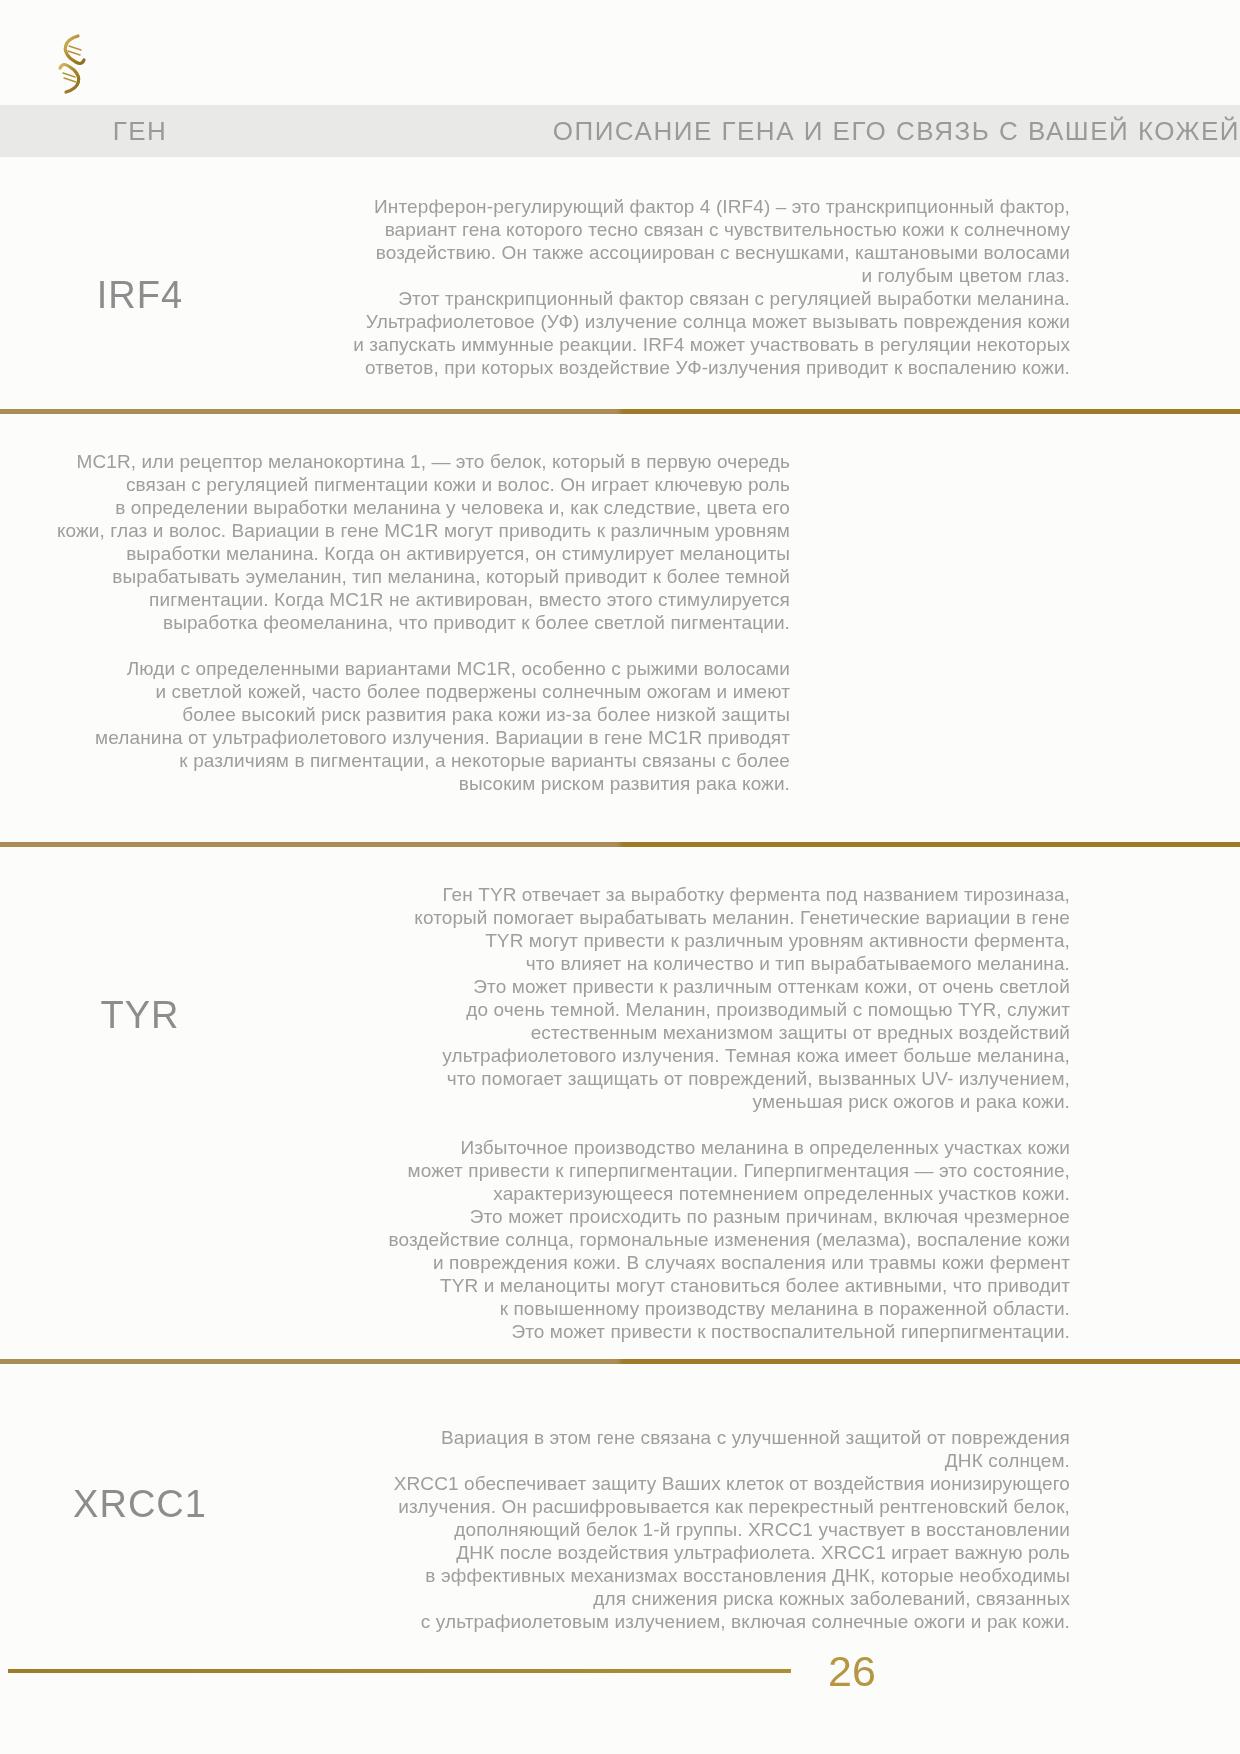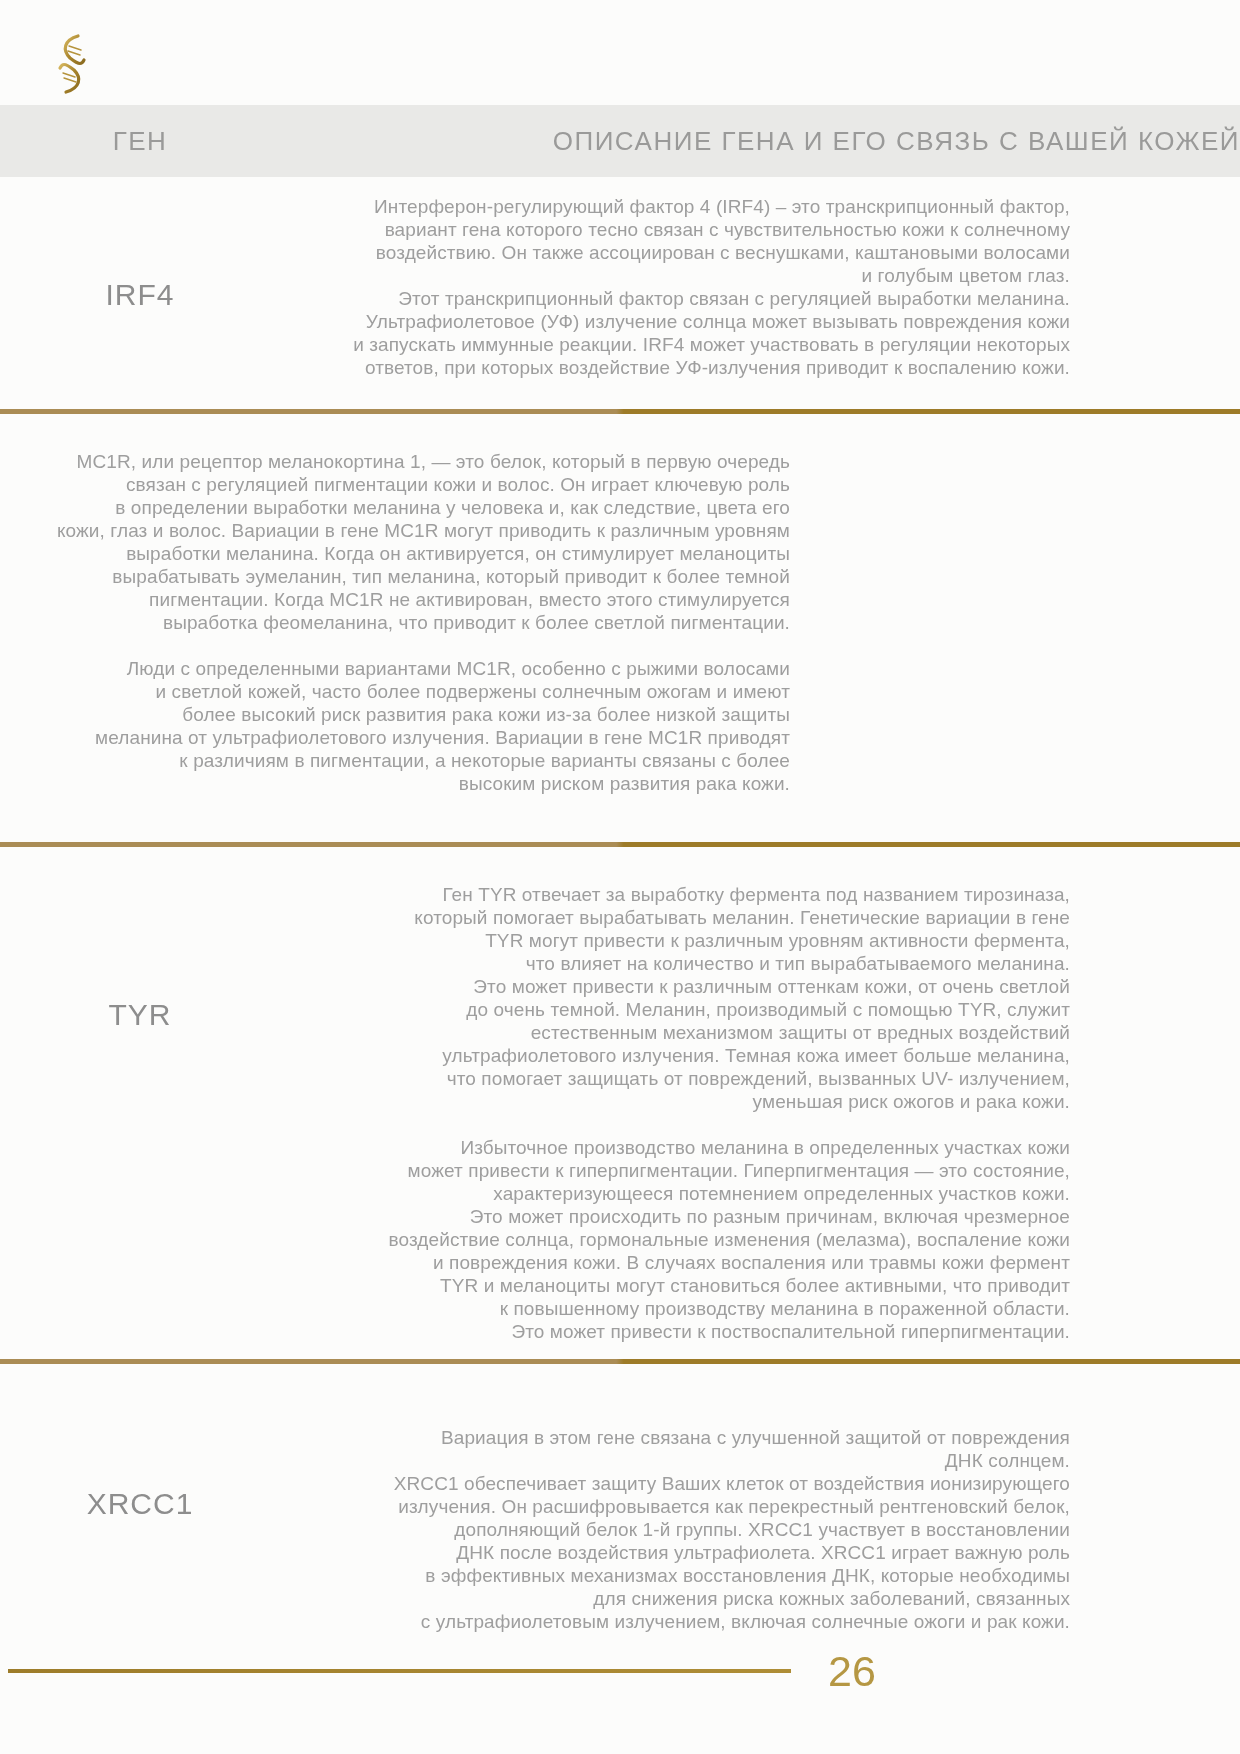--- a/index.html
+++ b/index.html
@@ -8,33 +8,33 @@
     position:relative;
     width:1240px;height:1754px;
     margin:0 auto;
     background:#fcfcfb;
     overflow:hidden;
   }
   
   .logo{position:absolute;left:54px;top:34px;width:36px;height:60px;}
   
   .header-bar{
-    position:absolute;left:0;top:105px;width:1240px;height:72px;
+    position:absolute;left:0;top:105px;width:1240px;height:52px;
     background:#e9e9e7;
     display:flex;align-items:center;
     color:#9a9a99;
     font-size:26px;letter-spacing:1.5px;font-weight:300;
   }
   .rows{position:absolute;left:0;top:168px;width:1240px;}
   .col-gene{width:280px;flex:0 0 280px;display:flex;justify-content:center;}
   .col-desc{flex:1;padding-left:20px;text-align:right;}
   .header-bar .col-gene{justify-content:center;}
   .row{display:flex;}
   .gene-label{
-    color:#8d8d8d;font-size:30px;letter-spacing:1px;font-weight:300;
+    color:#8d8d8d;font-size:38px;letter-spacing:1px;font-weight:300;
     line-height:38px;
   }
   .gene-text{
     color:#9e9e9e;font-weight:300;
     font-size:19px;line-height:23px;
     letter-spacing:0.1px;
     white-space:pre-line;
     max-width:770px;
   }
   .r1{padding-top:27px;padding-bottom:30px;}

